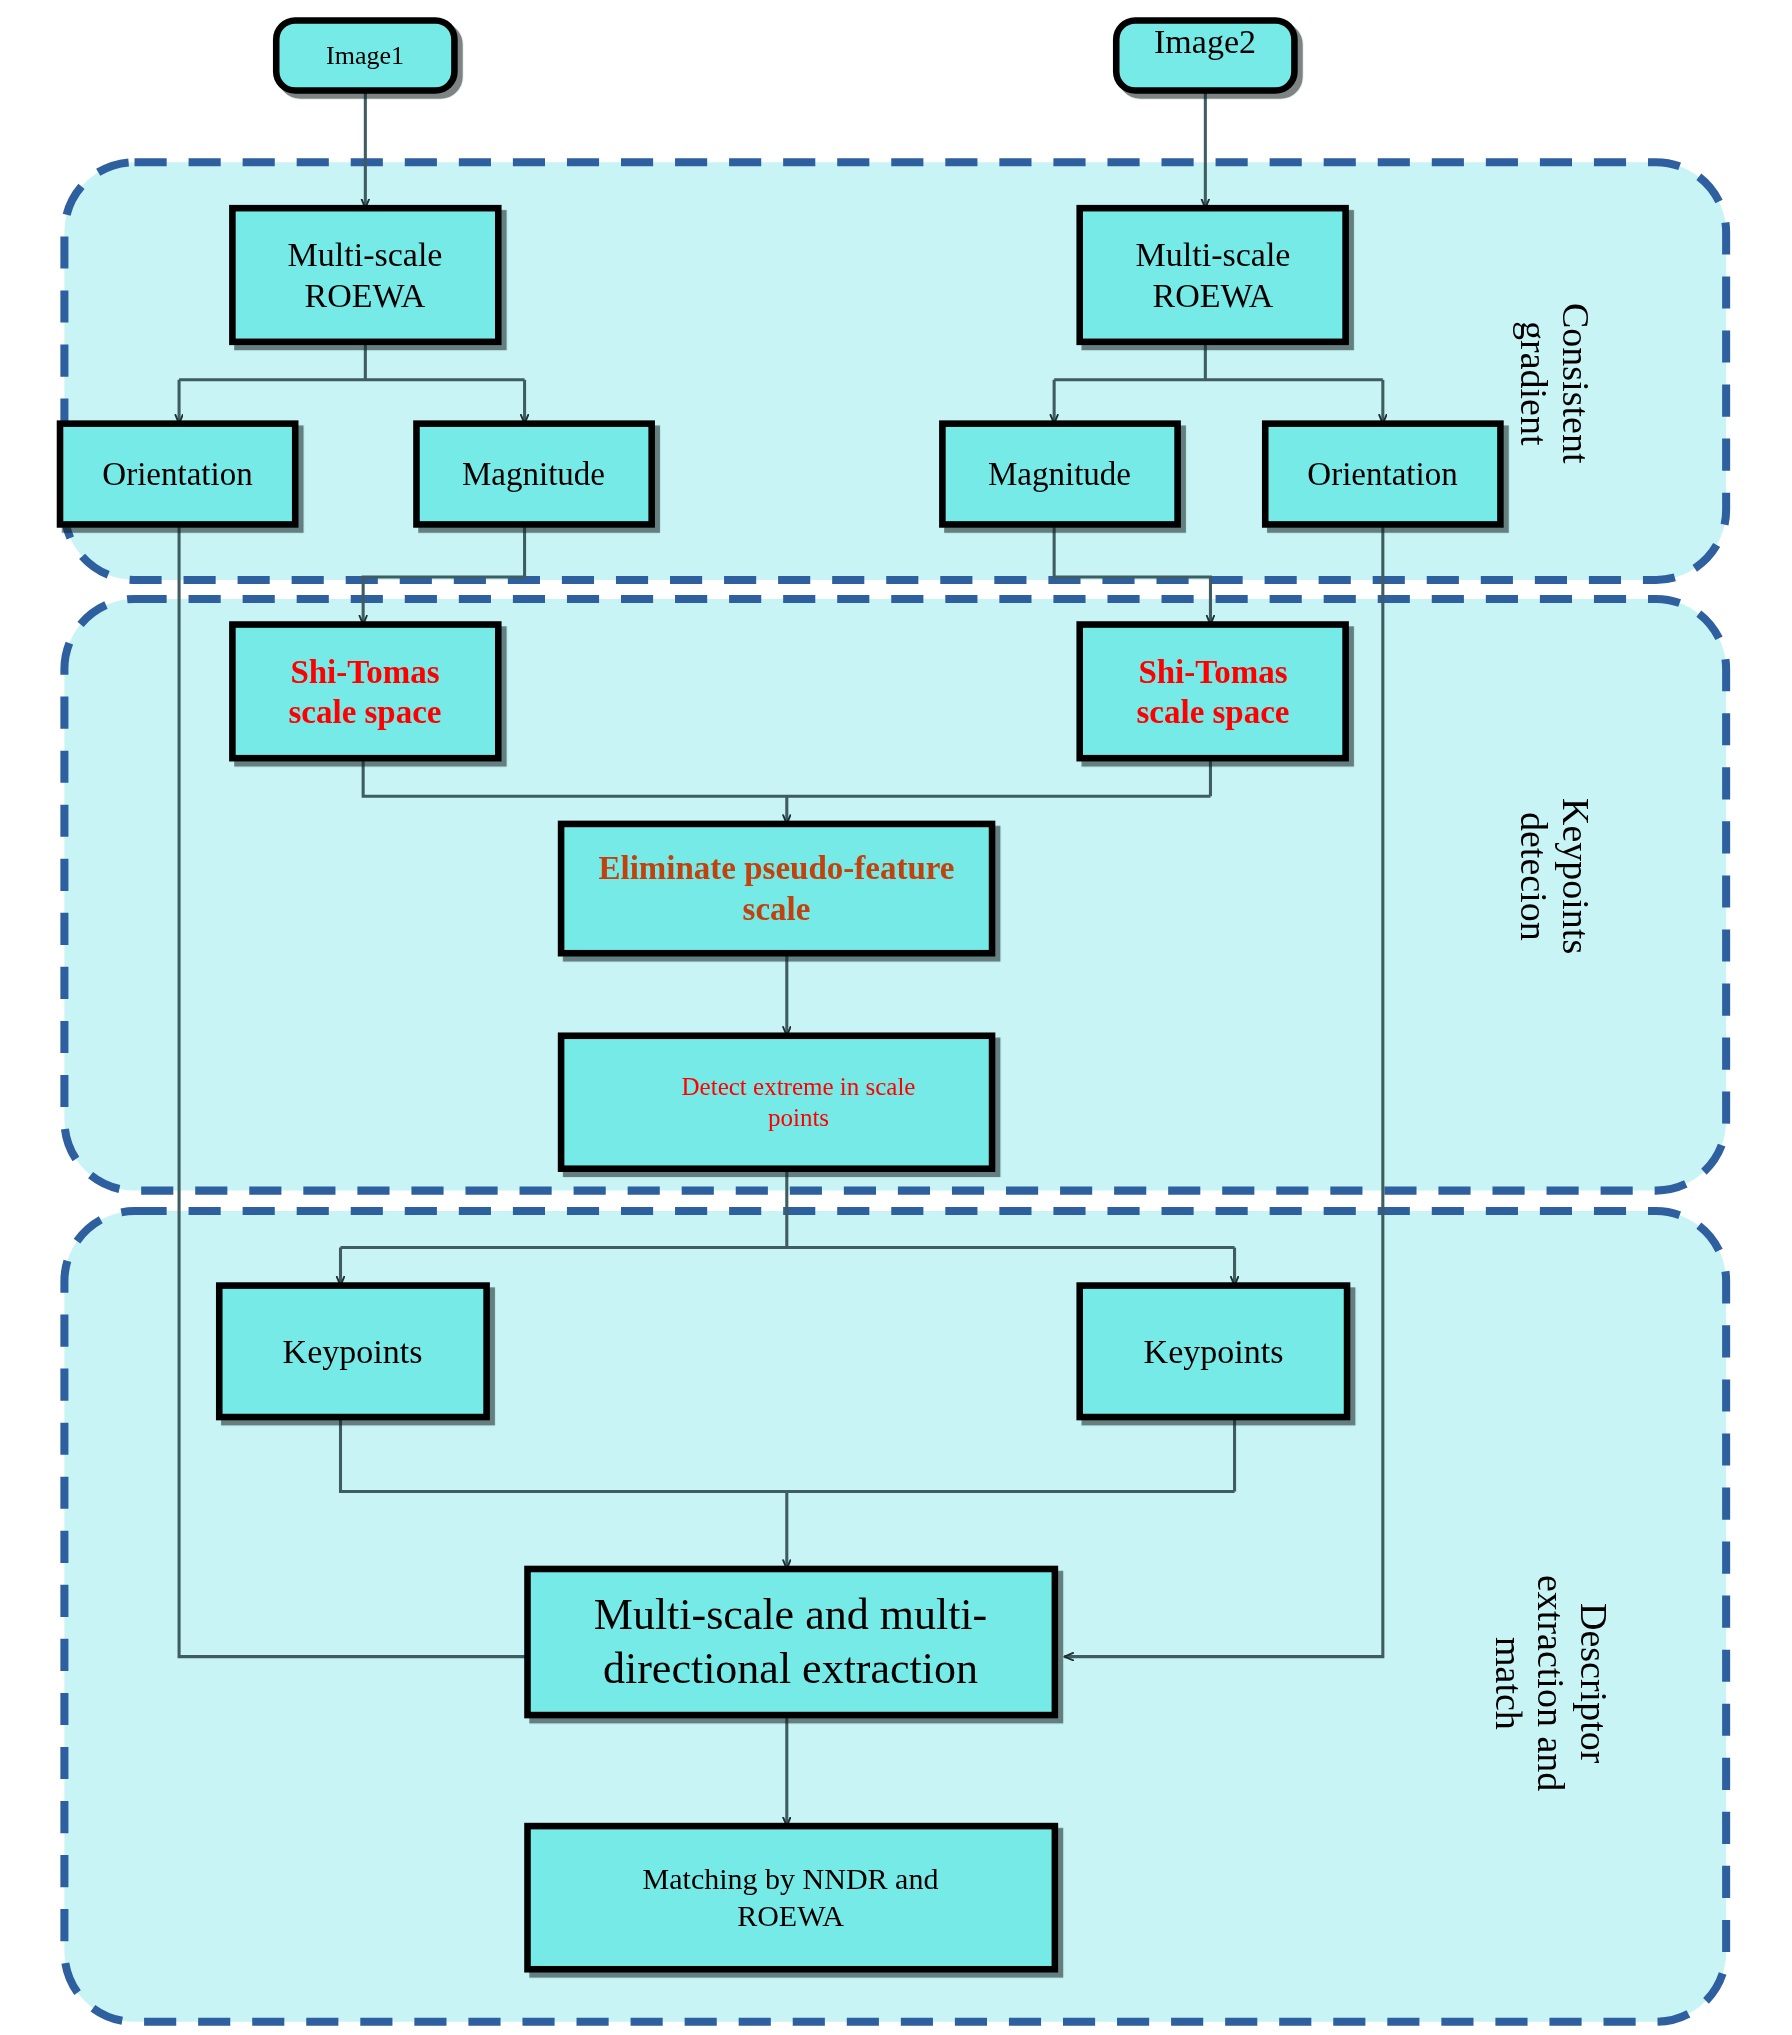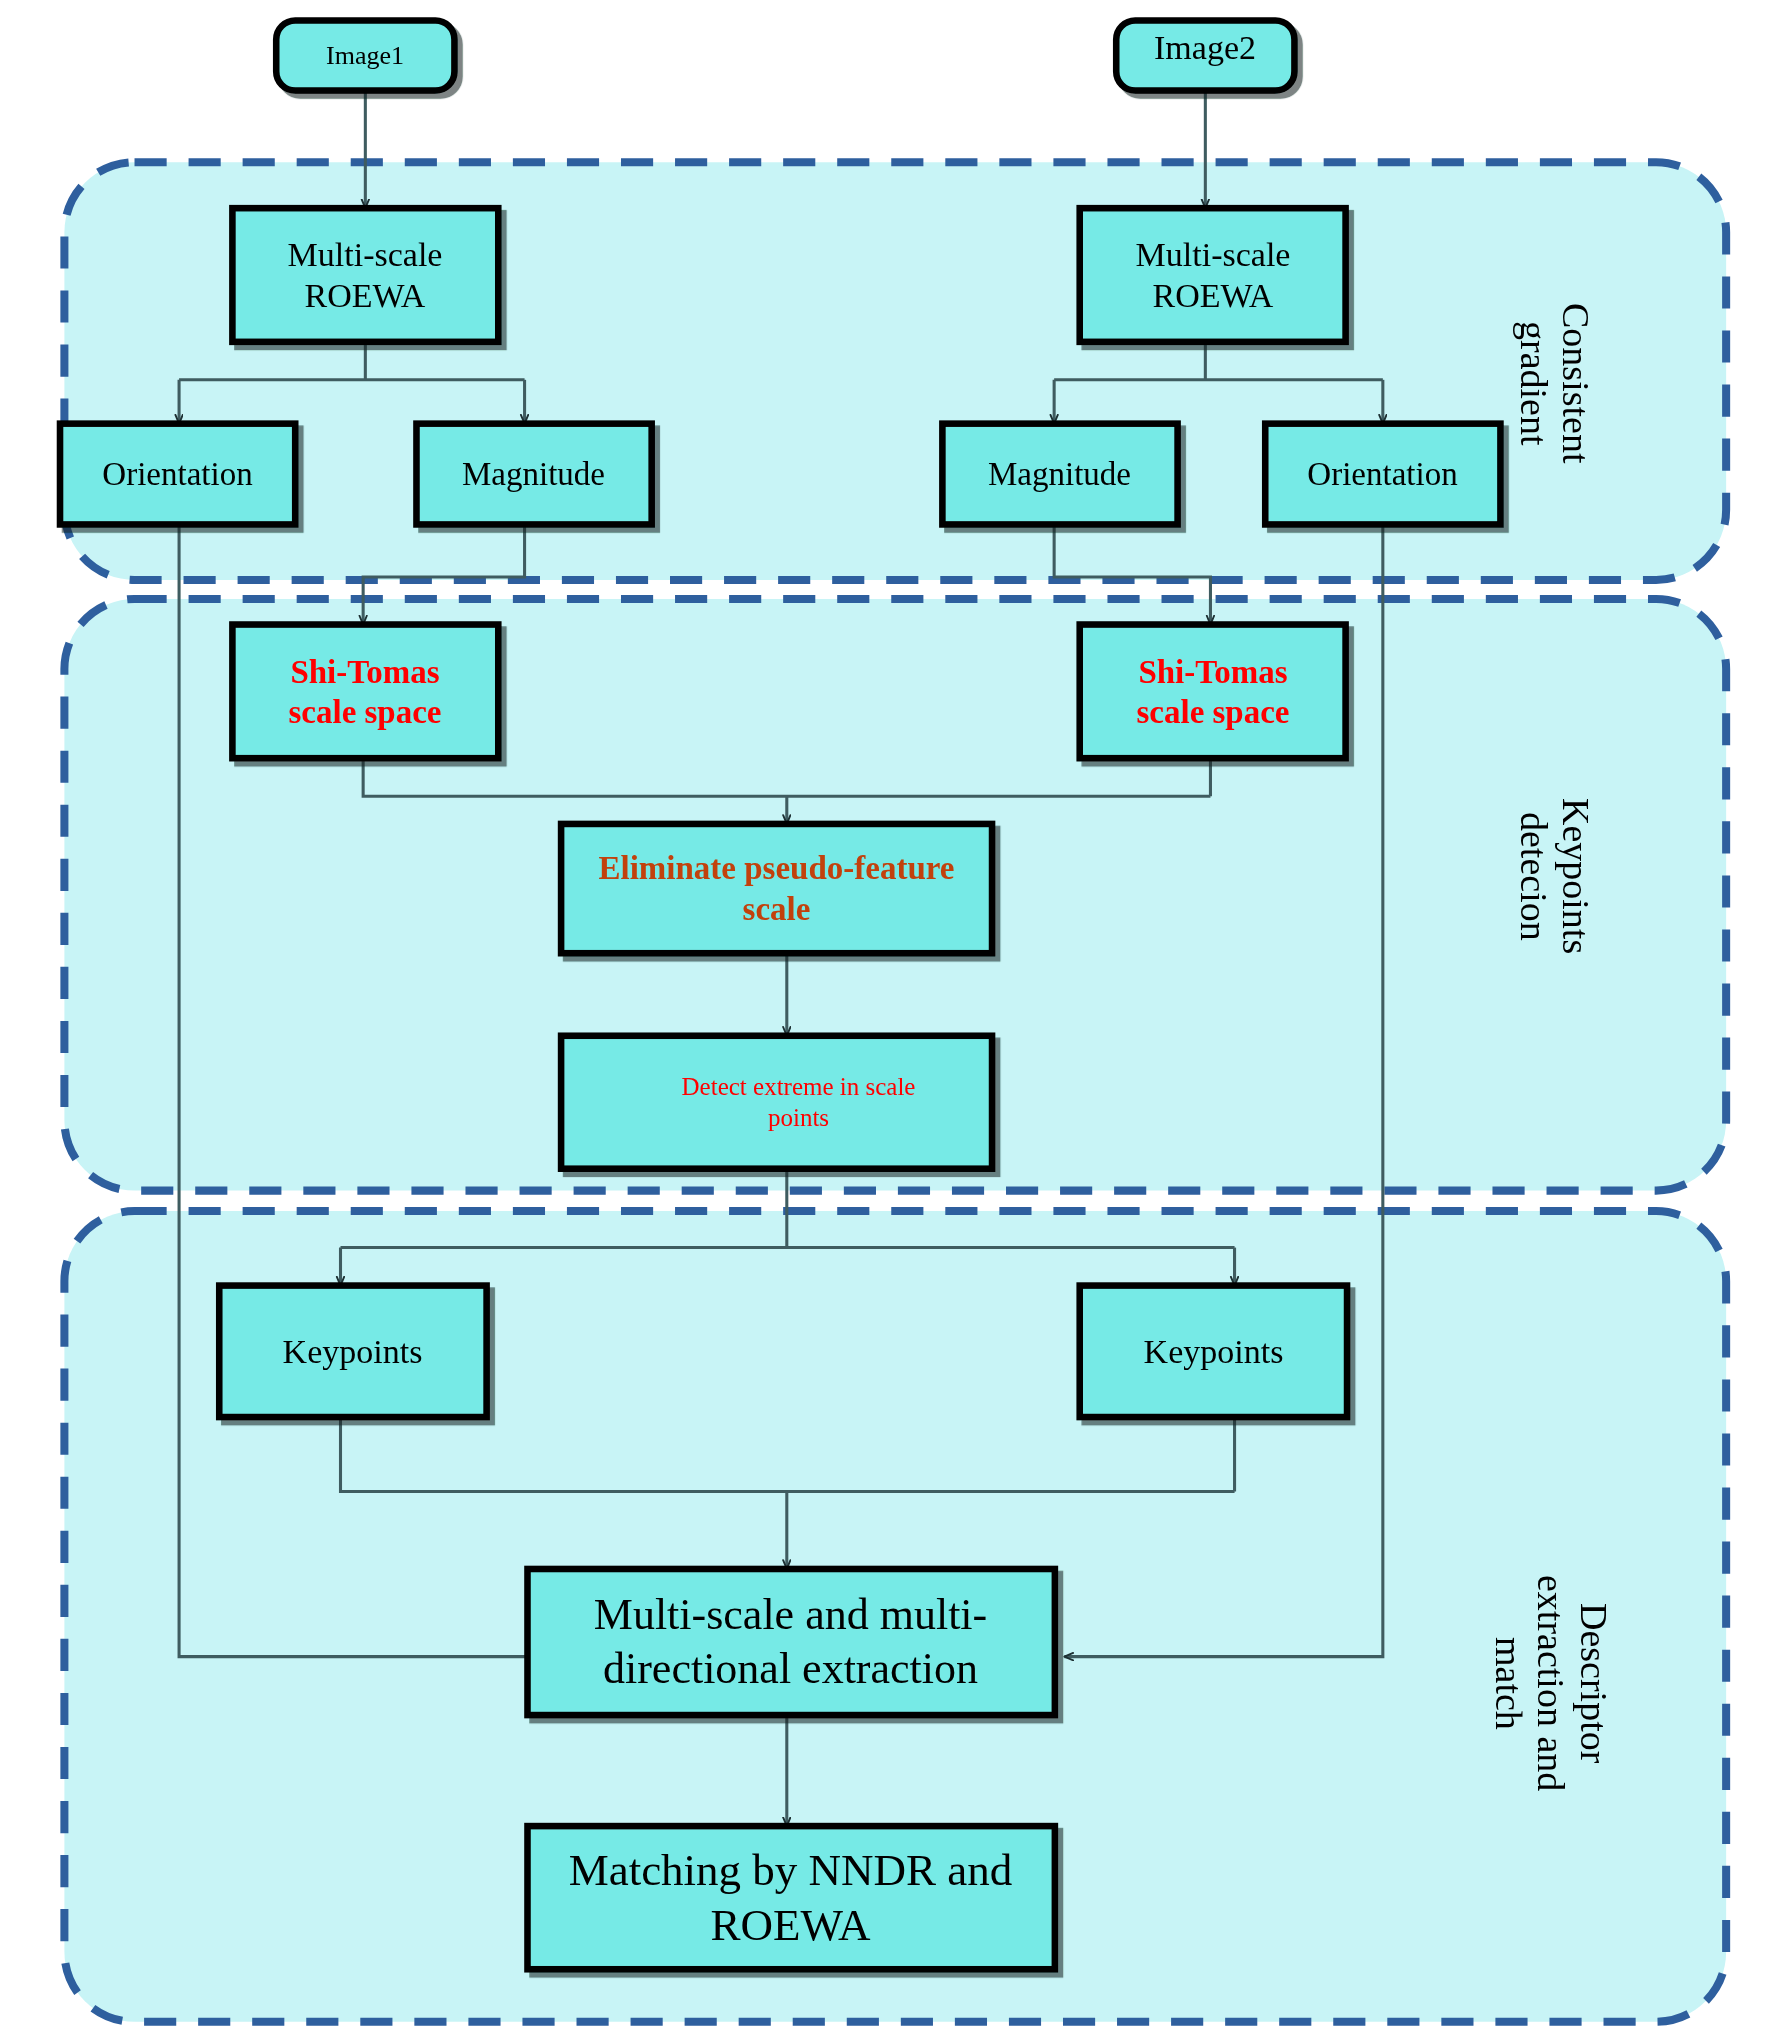--- a/index.html
+++ b/index.html
@@ -98,21 +98,21 @@
 
       <rect x="300" y="1760" width="366" height="180" stroke-width="9"></rect>
       <rect x="1478" y="1760" width="366" height="180" stroke-width="9"></rect>
 
       <rect x="722" y="2148" width="722" height="200" stroke-width="9"></rect>
       <rect x="722" y="2500" width="722" height="196" stroke-width="9"></rect>
     </g>
   </svg>
 
   <div class="nodelabel" style="left:276px;top:20.5px;width:178px;height:70px;font-size:26px;">Image1</div>
-  <div class="nodelabel" style="left:1116px;top:13px;width:178px;height:70px;font-size:34px;text-align:center;">Image2</div>
+  <div class="nodelabel" style="left:1116px;top:7px;width:178px;height:70px;font-size:34px;text-align:center;">Image2</div>
 
   <div class="nodelabel" style="left:232px;top:208px;width:266px;height:134px;font-size:34px;">
     <span><span>Multi-scale</span><br>
           <span>ROEWA</span></span>
   </div>
   <div class="nodelabel" style="left:1080px;top:208px;width:266px;height:134px;font-size:34px;">
     <span><span>Multi-scale</span><br>
           <span>ROEWA</span></span>
   </div>
 
@@ -140,21 +140,21 @@
   </div>
 
   <div class="nodelabel" style="left:219px;top:1286px;width:267px;height:131px;font-size:34px;">Keypoints</div>
   <div class="nodelabel" style="left:1080px;top:1286px;width:267px;height:131px;font-size:34px;">Keypoints</div>
 
   <div class="nodelabel" style="left:527px;top:1569px;width:527px;height:146px;font-size:44px;">
     <span><span>Multi-scale and multi-</span><br>
           <span>directional extraction</span></span>
   </div>
 
-  <div class="nodelabel" style="left:527px;top:1826px;width:527px;height:143px;font-size:45px;">
+  <div class="nodelabel" style="left:527px;top:1826px;width:527px;height:143px;font-size:30px;">
     <span><span>Matching by NNDR and</span><br>
           <span>ROEWA</span></span>
   </div>
 
   <div class="grouplabel" style="left:1512px;top:212px;height:343px;font-size:38px;">
     <span>Consistent</span>
     <span style="display:block;height:0"></span>
     <span>gradient</span>
   </div>
 

